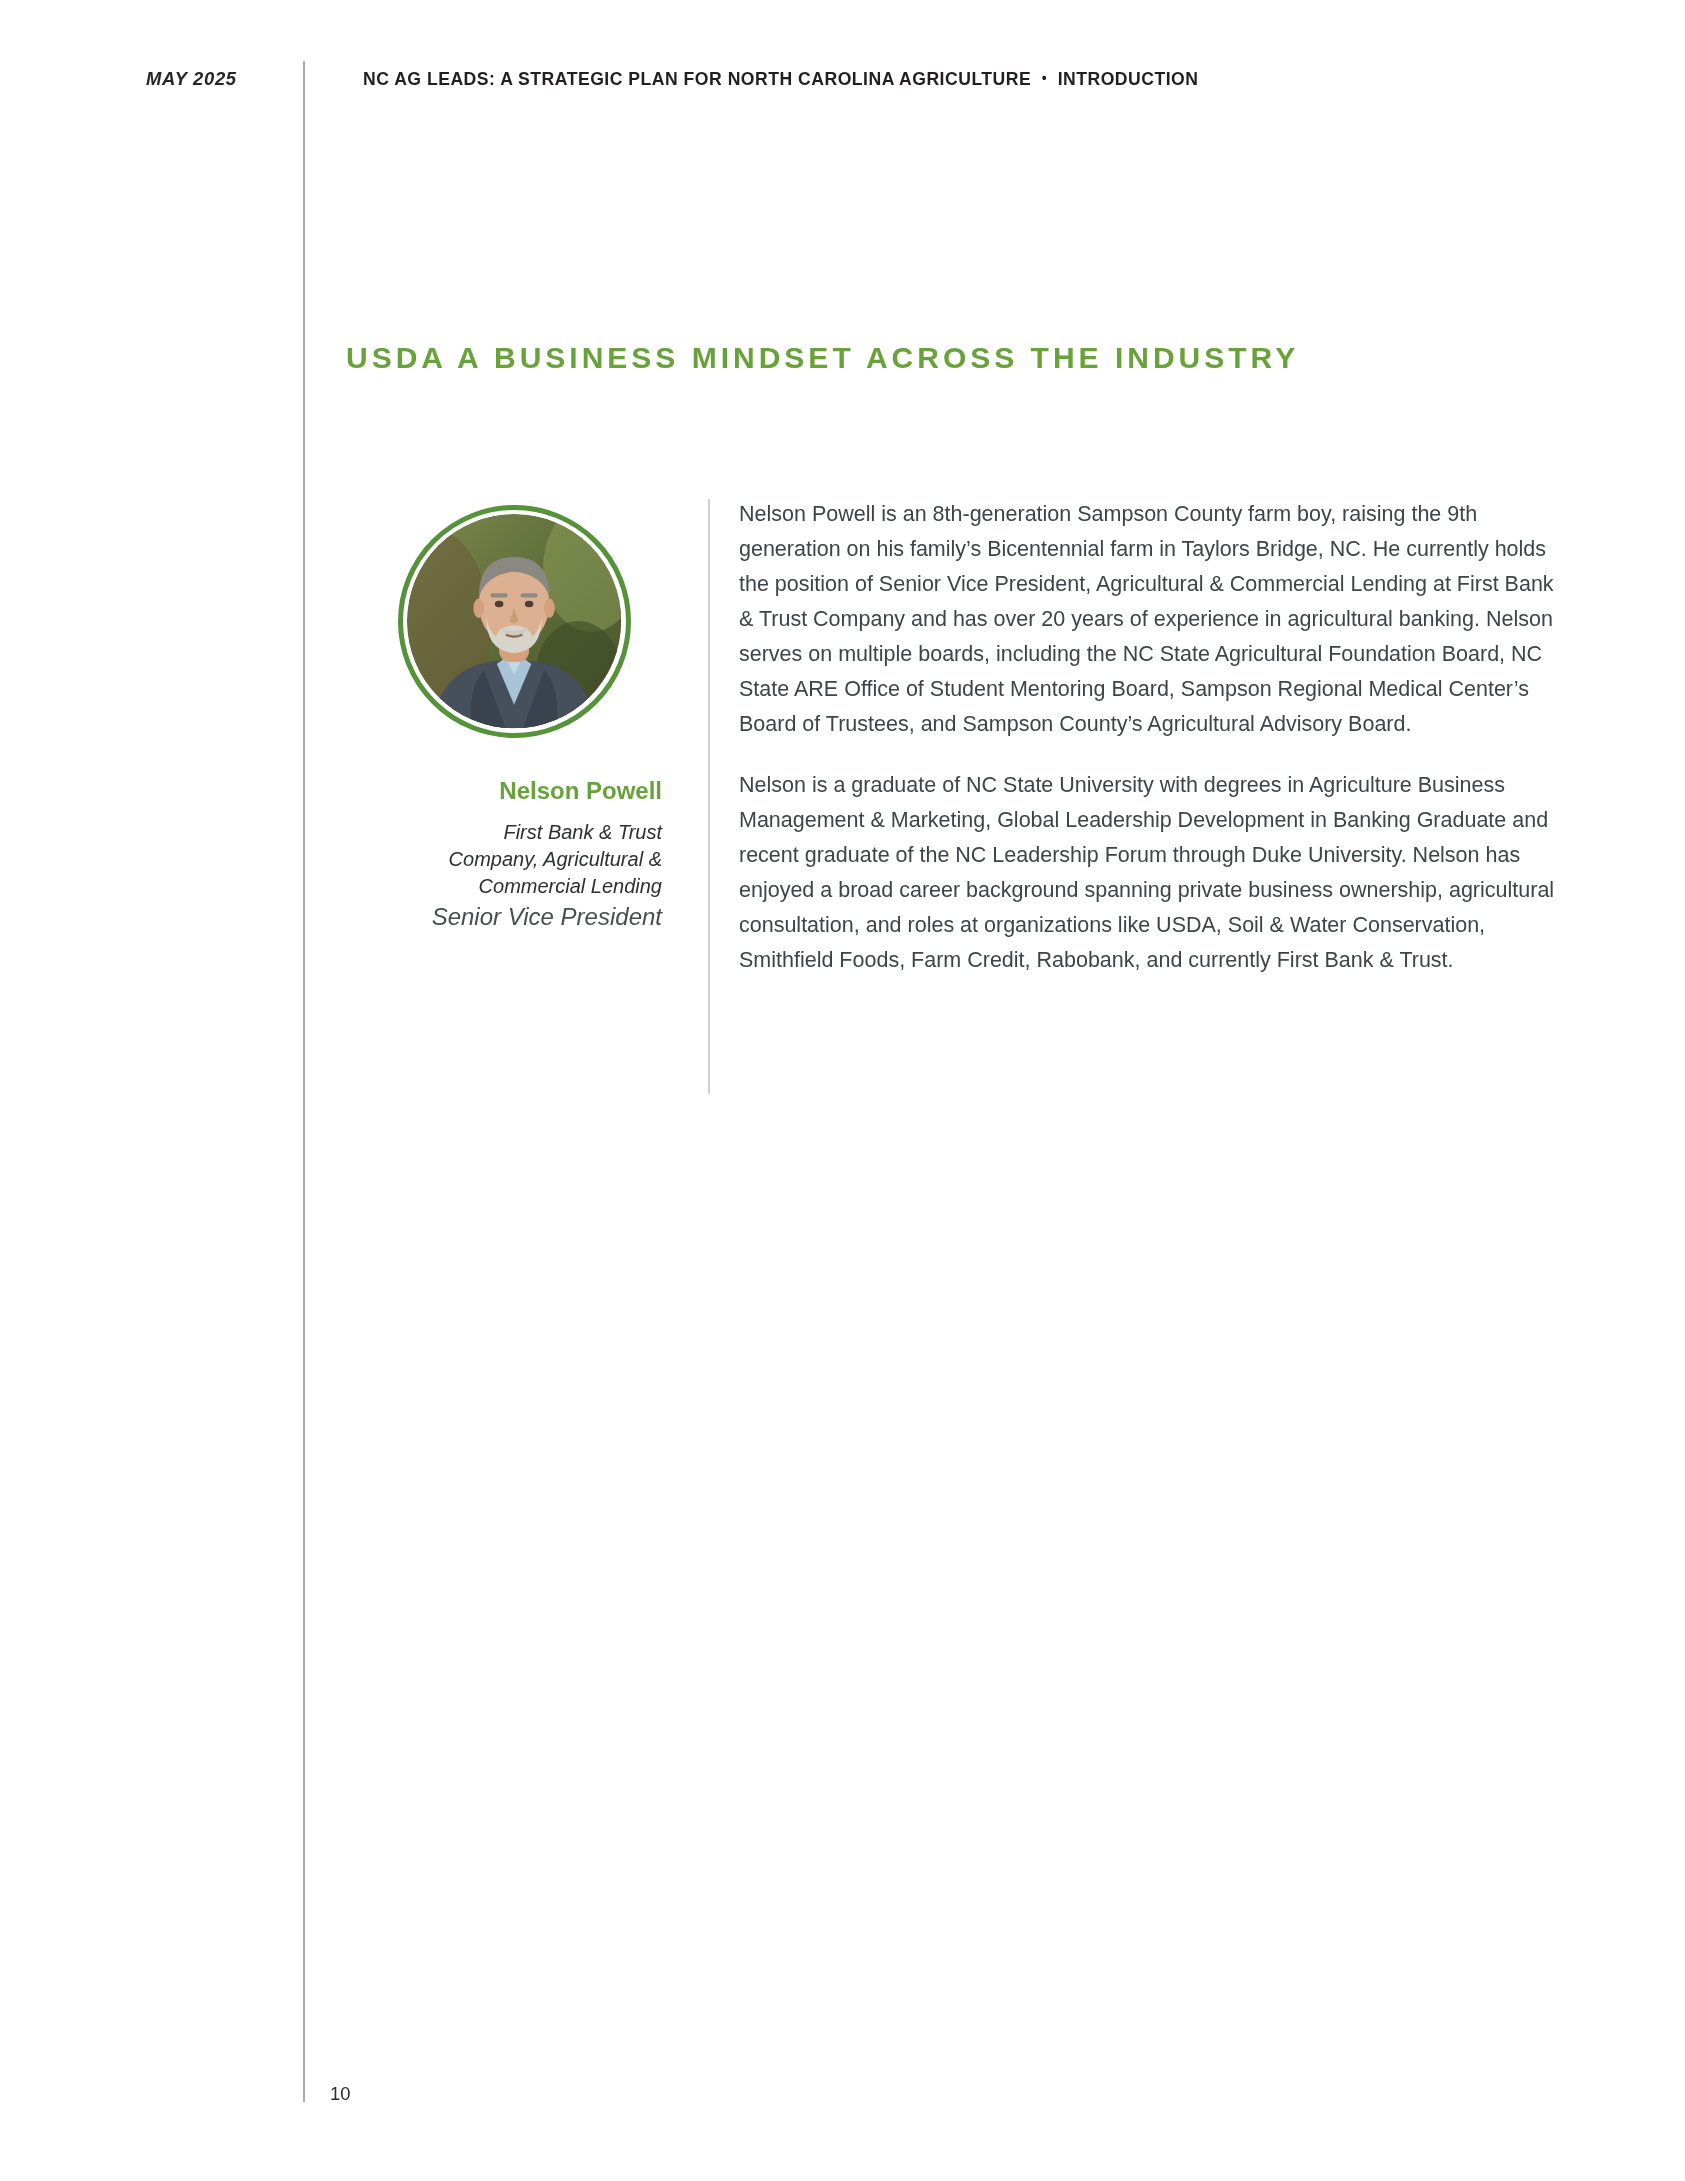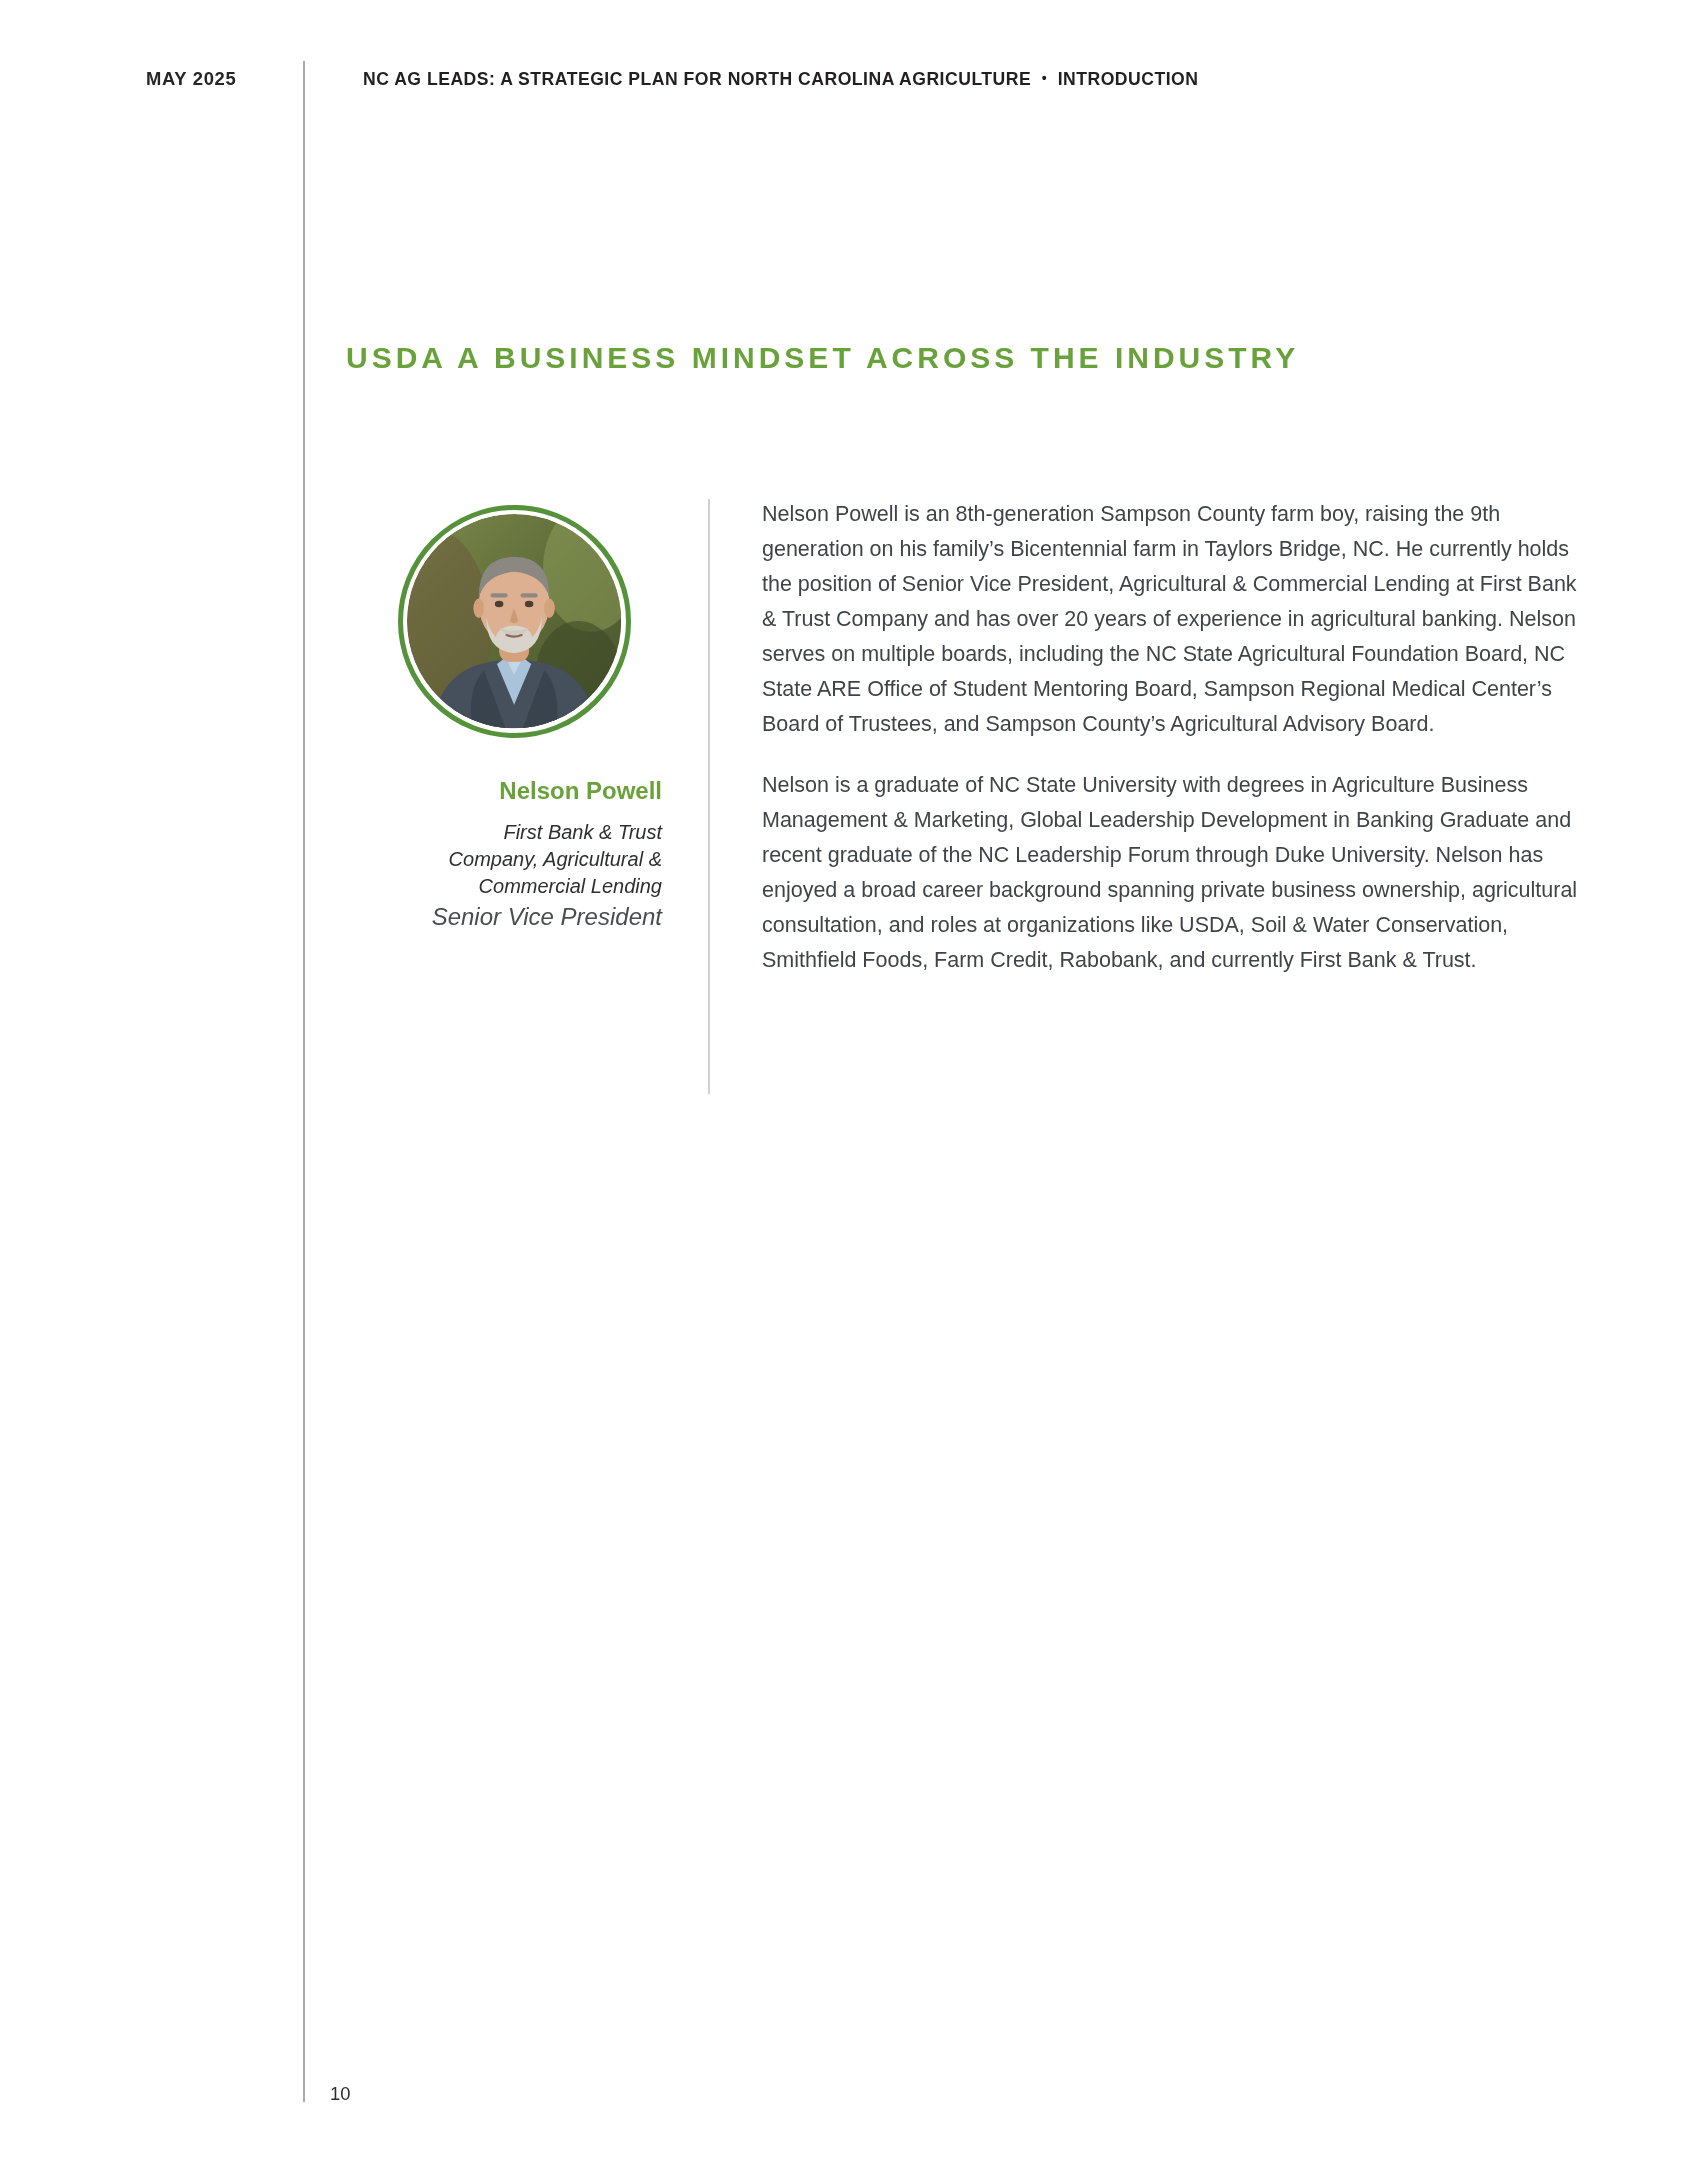--- a/index.html
+++ b/index.html
@@ -16,20 +16,21 @@
 
   
   .date {
     position: absolute;
     left: 146px; top: 68px;
     font-size: 18.4px;
     font-weight: bold;
     letter-spacing: 0.7px;
     color: #262626;
     white-space: nowrap;
+    font-style: italic;
   }
   .vrule {
     position: absolute;
     left: 303px; top: 61px;
     width: 1.8px; height: 2041px;
     background: #a8acb0;
   }
   .header-line {
     position: absolute;
     left: 351px; top: 69px;
@@ -104,21 +105,21 @@
   .col-rule {
     position: absolute;
     left: 708px; top: 499px;
     width: 1.8px; height: 595px;
     background: #cdd1d4;
   }
 
   
   .bio {
     position: absolute;
-    left: 762px; top: 497px;
+    left: 739px; top: 497px;
     width: 816px;
     font-size: 21.5px;
     line-height: 35px;
     color: #3f4448;
   }
   .bio p + p { margin-top: 26px; }
 
   
   .page-number {
     position: absolute;

